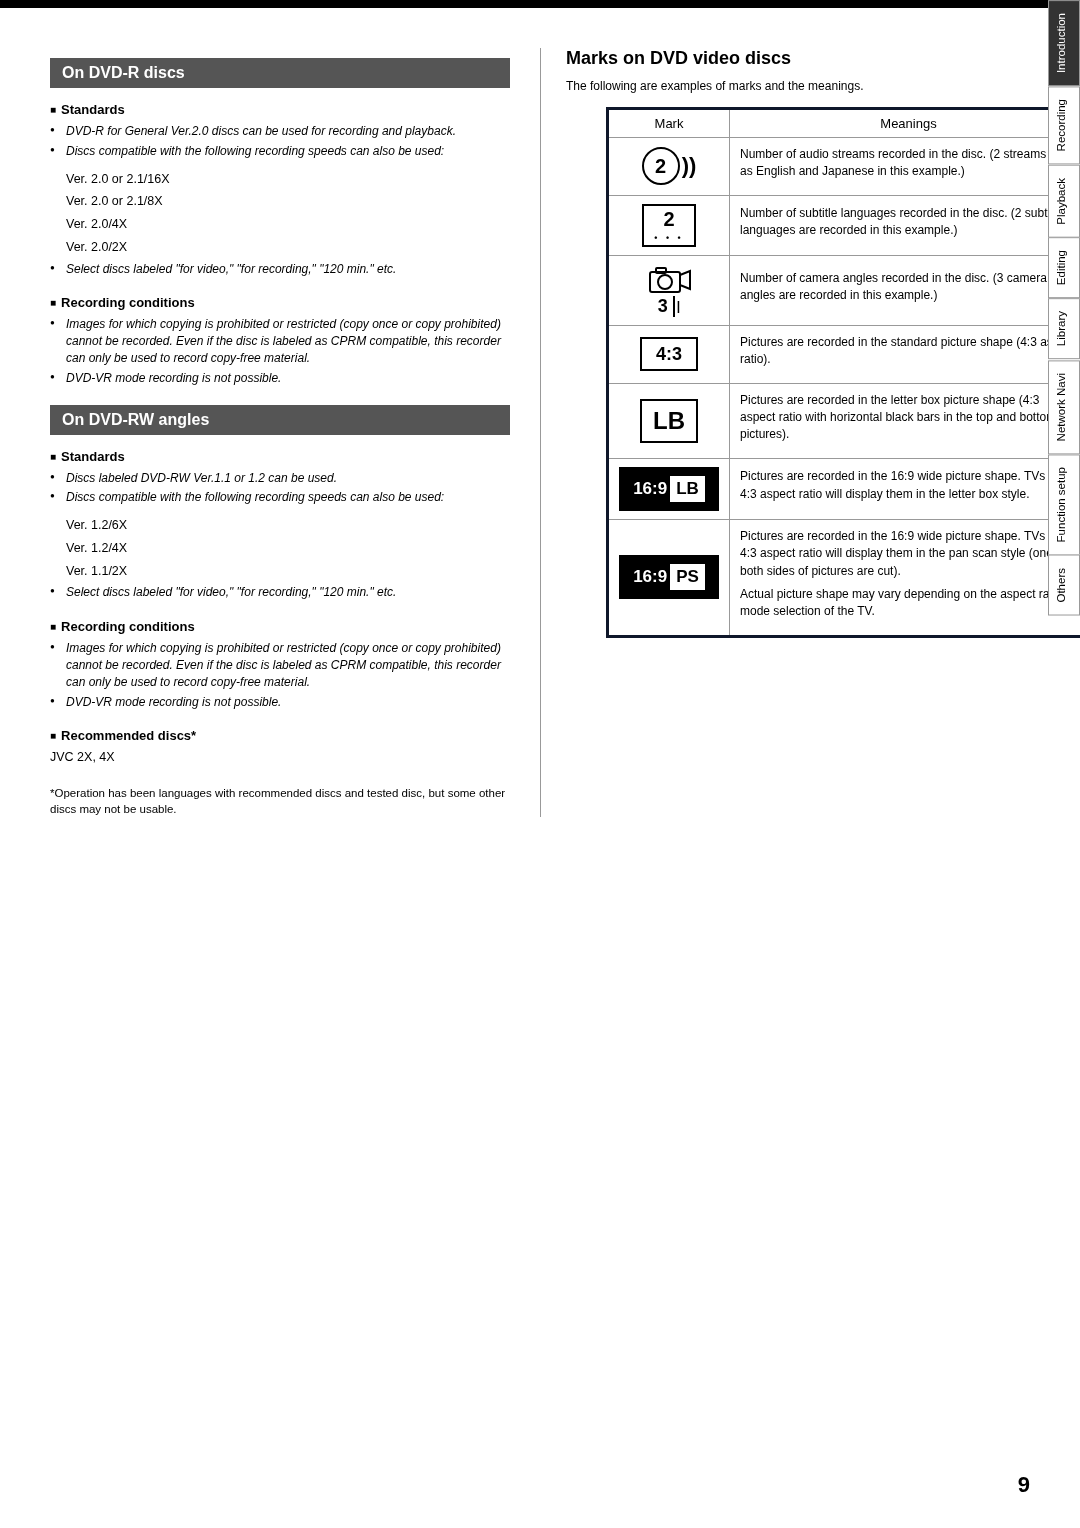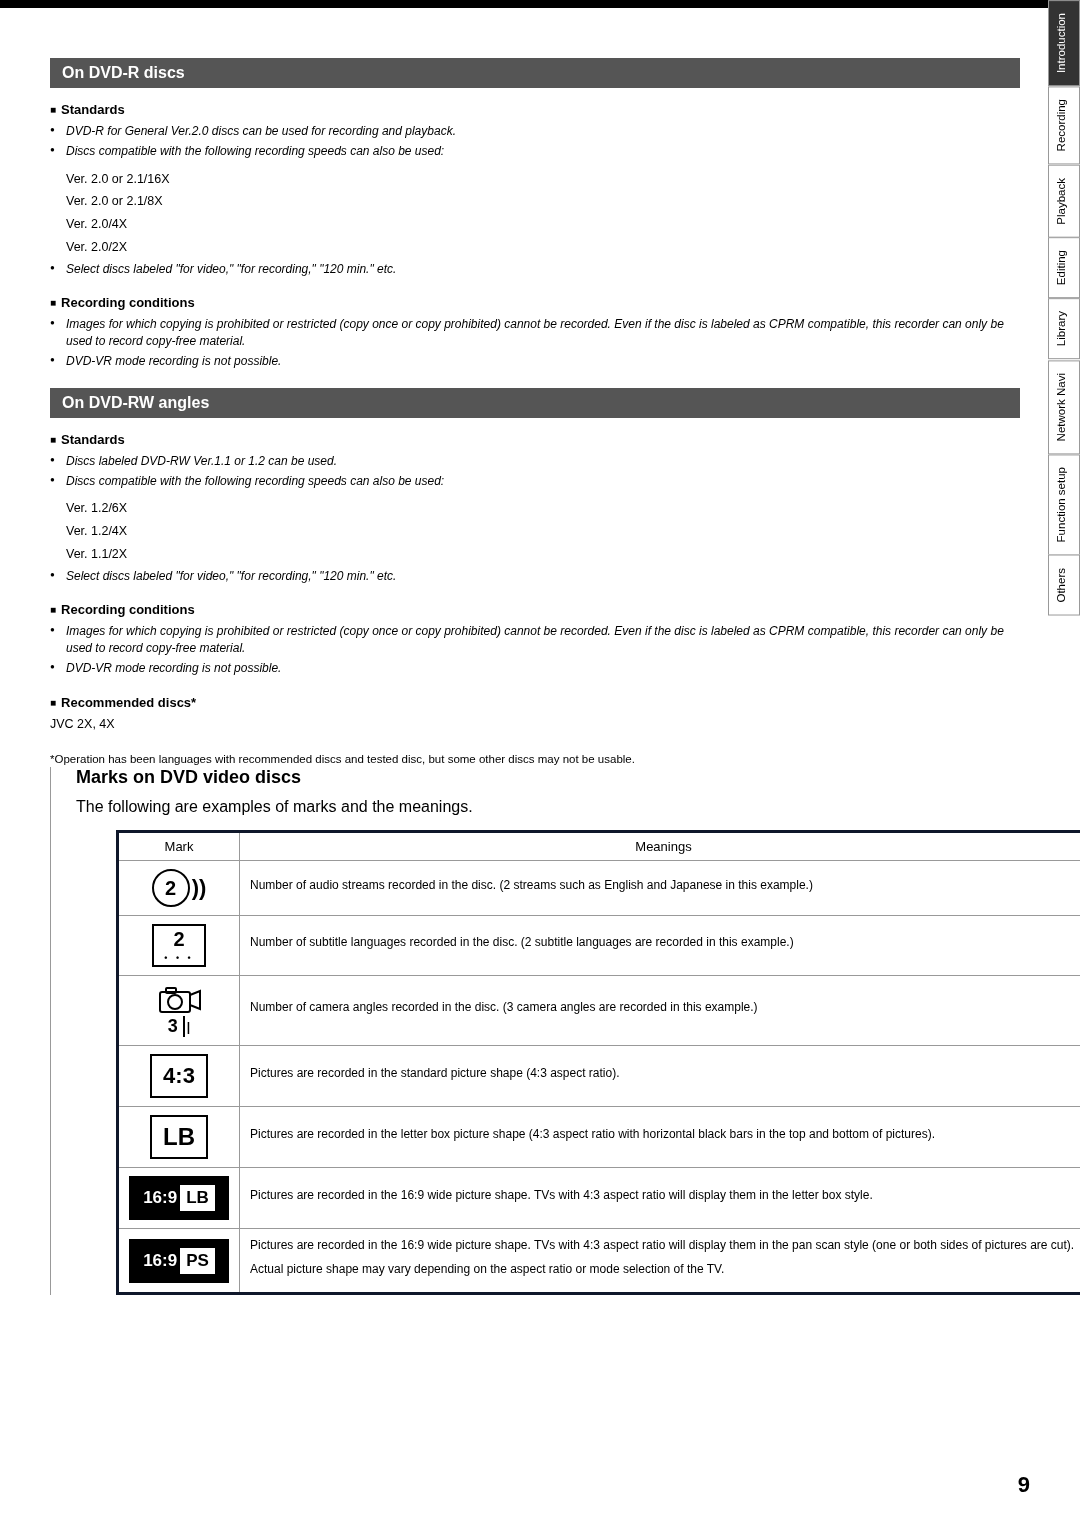--- a/index.html
+++ b/index.html
@@ -25,21 +25,21 @@
     .top-bar {
       width: 100%;
       height: 8px;
       background: #000;
       margin-bottom: 40px;
     }
 
     
     .main-content {
       display: flex;
-      flex-direction: column;
+      flex-direction: row;
       padding: 0 30px 30px 50px;
       gap: 0;
     }
 
     
     .left-column {
       flex: 0 0 490px;
       padding-right: 30px;
     }
 
@@ -117,21 +117,21 @@
     }
 
     
     .marks-title {
       font-size: 18px;
       font-weight: bold;
       margin-bottom: 10px;
     }
 
     .marks-intro {
-      font-size: 16px;
+      font-size: 12px;
       margin-bottom: 14px;
     }
 
     
     .marks-table {
       width: 100%;
       border-collapse: collapse;
       border: 3px solid #0f172a;
       margin-left: 40px;
     }
@@ -345,21 +345,21 @@
           <span style="font-size:12px;">|</span>
         </div>
       </div>
               </td>
               <td class="meaning-cell">
                 <p style="margin-bottom:6px;">Number of camera angles recorded in the disc. (3 camera angles are recorded in this example.)</p>
               </td>
             </tr>
             <tr>
               <td class="mark-cell">
-                <div style="border:2.5px solid #000;width:58px;height:44px;display:flex;align-items:center;justify-content:center;font-size:22px;font-weight:bold;margin:0 auto;">4:3</div>
+                <div style="border:2.5px solid #000;width:58px;height:34px;display:flex;align-items:center;justify-content:center;font-size:18px;font-weight:bold;margin:0 auto;">4:3</div>
               </td>
               <td class="meaning-cell">
                 <p style="margin-bottom:6px;">Pictures are recorded in the standard picture shape (4:3 aspect ratio).</p>
               </td>
             </tr>
             <tr>
               <td class="mark-cell">
                 <div style="border:2.5px solid #000;width:58px;height:44px;display:flex;align-items:center;justify-content:center;font-size:24px;font-weight:bold;margin:0 auto;">LB</div>
               </td>
               <td class="meaning-cell">

